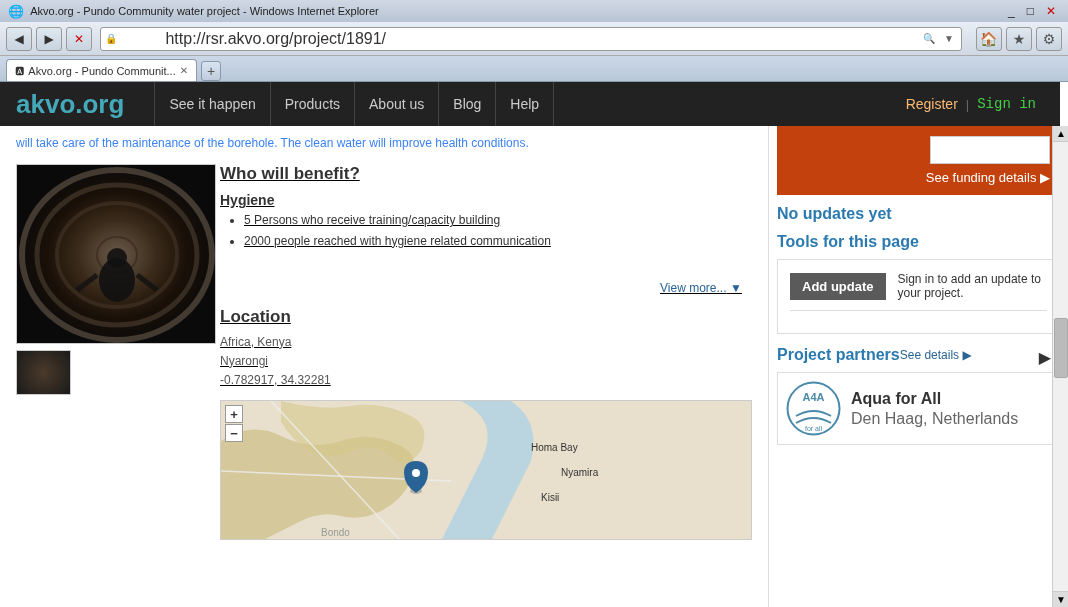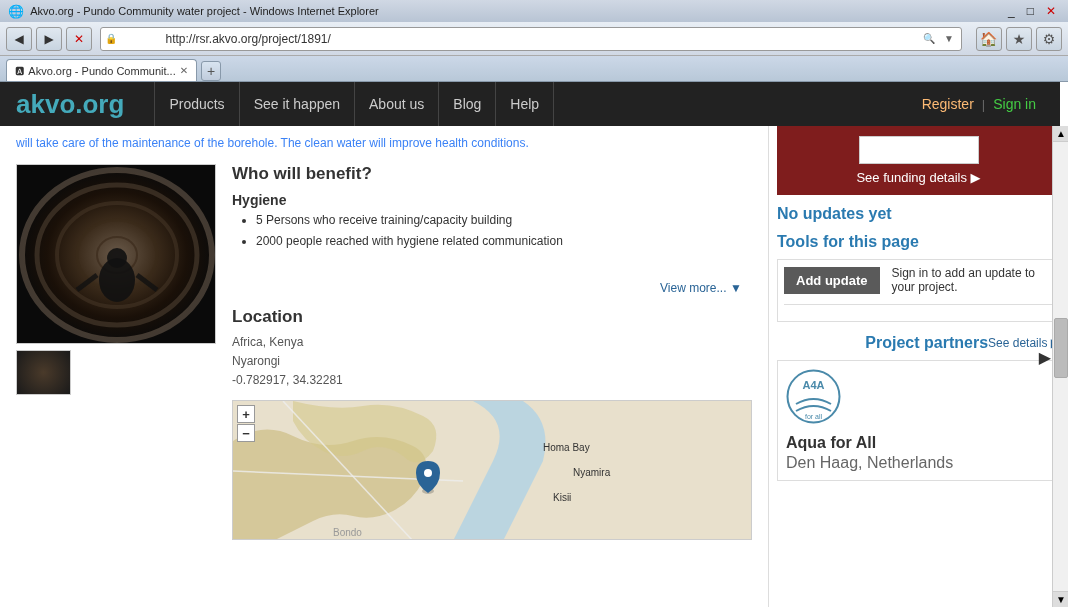--- a/index.html
+++ b/index.html
@@ -44,21 +44,21 @@
       border: 1px solid #999;
       border-radius: 3px;
       padding: 0 4px;
       margin: 0 4px;
     }
     .address-bar-icon { font-size: 10px; color: #4a8; margin-right: 4px; }
     .address-bar-input {
       flex: 1;
       border: none;
       outline: none;
-      font-size: 12px;
+      font-size: 16px;
       color: #333;
       padding-left: 44px;
     }
     .address-bar-actions { display: flex; gap: 2px; }
     .addr-btn { font-size: 10px; color: #666; cursor: pointer; padding: 1px 3px; }
 
     .tab-bar {
       background: linear-gradient(to bottom, #ccd8e8, #b8c8d8);
       height: 26px;
       display: flex;
@@ -151,21 +151,21 @@
     }
     .nav-item:first-child { border-left: 1px solid #444; }
     .nav-right {
       margin-left: auto;
       display: flex;
       gap: 0;
       align-items: center;
     }
     .nav-register { color: #fdba74; font-size: 14px; padding: 0 8px; cursor: pointer; }
     .nav-sep { color: #666; }
-    .nav-signin { color: #4c4; font-size: 14px; padding: 0 8px; cursor: pointer; }
+    .nav-signin { color: #4c4; font-size: 14px; padding: 0 8px; cursor: pointer; font-family: Liberation Mono, monospace; }
 
     
     .content-area {
       position: absolute;
       top: 44px; left: 0; right: 0; bottom: 0;
       display: flex;
       overflow: hidden;
     }
 
     
@@ -177,21 +177,22 @@
 
     .intro-text {
       font-size: 12px;
       color: #3b82f6;
       margin-bottom: 12px;
       line-height: 1.5;
     }
 
     .two-col {
       display: flex;
-      gap: 16px;
+      gap: 4px;
+      text-decoration: underline;
     }
 
     .image-col {
       width: 200px;
       flex-shrink: 0;
     }
     .main-image {
       width: 200px;
       height: 180px;
       background: #444;
@@ -302,26 +303,26 @@
     
     .right-sidebar {
       width: 300px;
       flex-shrink: 0;
       padding: 0 8px;
       overflow-y: auto;
       border-left: 1px solid #ddd;
     }
 
     .funding-box {
-      background: #7f1d1d;
+      background: #c2410c;
       padding: 10px;
       margin-bottom: 10px;
       display: flex;
       flex-direction: column;
-      align-items: center;
+      align-items: flex-end;
     }
     .funding-input {
       width: 120px;
       height: 28px;
       border: 1px solid #ccc;
       background: #fff;
       margin-bottom: 6px;
     }
     .funding-link {
       color: #fff;
@@ -339,21 +340,21 @@
 
     .tools-heading {
       font-size: 16px;
       font-weight: bold;
       color: #2a7ab0;
       margin-bottom: 8px;
     }
 
     .tools-box {
       border: 1px solid #ddd;
-      padding: 6px;
+      padding: 12px;
       margin-bottom: 12px;
     }
 
     .add-update-row {
       display: flex;
       align-items: center;
       gap: 12px;
       margin-bottom: 10px;
       padding-bottom: 10px;
       border-bottom: 1px solid #ddd;
@@ -370,36 +371,36 @@
     }
     .sign-in-text { font-size: 12px; color: #333; }
 
     .tools-links { display: flex; flex-direction: column; gap: 4px; }
     .tools-link-item { font-size: 12px; color: #555; }
     .tools-link-item a { color: #2a6496; cursor: pointer; text-decoration: none; }
 
     .partners-header {
       display: flex;
       align-items: center;
-      justify-content: flex-end;
+      justify-content: flex-start;
       margin-bottom: 8px;
     }
     .partners-heading {
       font-size: 16px;
       font-weight: bold;
       color: #2a7ab0;
     }
     .see-details-link { color: #2a6496; font-size: 12px; cursor: pointer; }
 
     .partner-item {
       display: flex;
+      align-items: center;
       gap: 10px;
       padding: 8px;
       border: 1px solid #ddd;
-      flex-direction: column;
     }
     .partner-logo {
       width: 55px;
       height: 55px;
       flex-shrink: 0;
       position: relative;
     }
     .partner-info { font-size: 16px; }
     .partner-name { font-weight: bold; color: #333; margin-bottom: 2px; }
     .partner-location { color: #666; }
@@ -497,22 +498,22 @@
   <div class="new-tab-btn">+</div>
 </div>
 
 <div class="page-content">
 
   <div class="main-nav">
     <div class="logo">
       <span>akvo</span><span style="color:#4ab;">.org</span>
     </div>
     <div class="nav-items">
+      <div class="nav-item">See it happen</div>
       <div class="nav-item">Products</div>
-      <div class="nav-item">See it happen</div>
       <div class="nav-item">About us</div>
       <div class="nav-item">Blog</div>
       <div class="nav-item">Help</div>
     </div>
     <div class="nav-right">
       <span class="nav-register">Register</span>
       <span class="nav-sep">|</span>
       <span class="nav-signin">Sign in</span>
     </div>
   </div>

